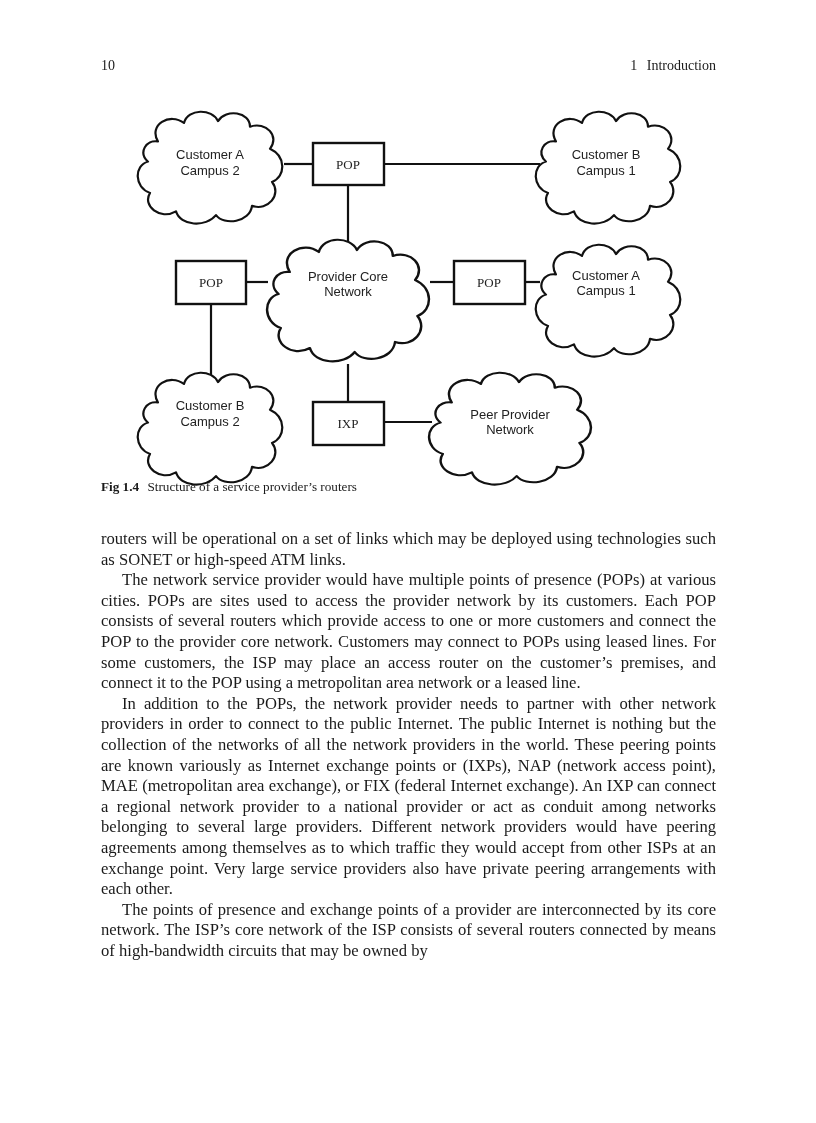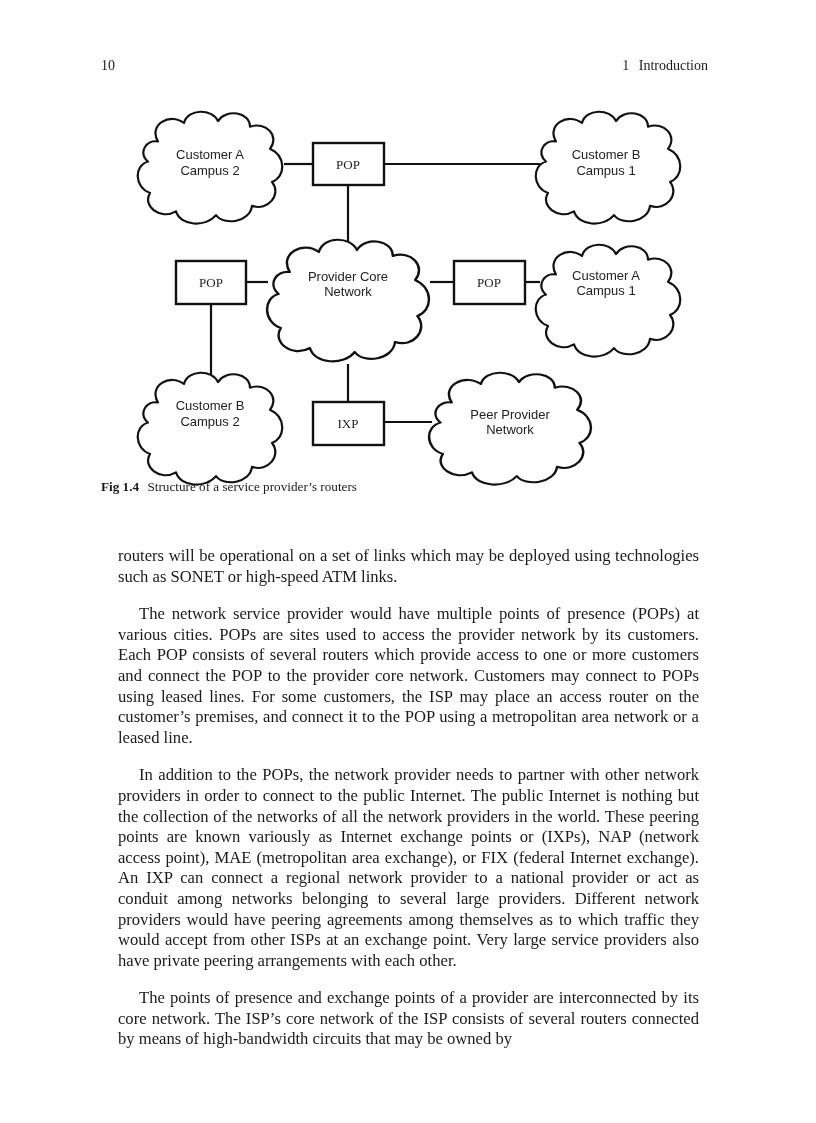--- a/index.html
+++ b/index.html
@@ -1,29 +1,29 @@
 <!DOCTYPE html>
 <html><head>
 <meta charset="utf-8">
 <style>
   html, body { margin: 0; padding: 0; background: #ffffff; }
   body { width: 816px; height: 1123px; position: relative; overflow: hidden; color: #1a1a1a; }
   .page { position: absolute; left: 0; top: 0; width: 816px; height: 1123px; }
   .running-head { position: absolute; top: 58px; left: 101px; width: 615px; height: 18px;
     font-family: "Liberation Serif", serif; font-size: 14px; }
   .running-head .pnum { position: absolute; left: 0; top: 0; }
-  .running-head .chap { position: absolute; right: 8px; top: 0; word-spacing: 6px; }
+  .running-head .chap { position: absolute; right: 0; top: 0; word-spacing: 6px; }
   .figure { position: absolute; left: 0; top: 0; width: 816px; height: 475px; margin-top: 12px; }
   .figure svg { position: absolute; left: 0; top: 0; }
   .fig-caption { position: absolute; left: 101px; top: 479px; font-family: "Liberation Serif", serif; font-size: 13.2px; }
   .fig-caption b { font-weight: bold; margin-right: 5px; }
   .body-text { position: absolute; left: 101px; top: 529px; width: 615px;
     font-family: "Liberation Serif", serif; font-size: 16.6px; line-height: 20.6px;
     text-align: justify; }
-  .body-text p { margin: 17px; }
+  .body-text p { margin: 0; }
   .body-text p.indent { text-indent: 21px; }
   .node-label { font-family: "Liberation Sans", sans-serif; font-size: 13px; fill: #222; }
   .box-label { font-family: "Liberation Serif", serif; font-size: 13px; fill: #222; }
 </style>
 </head>
 <body>
 
 <div class="page">
 
   <div class="running-head">

